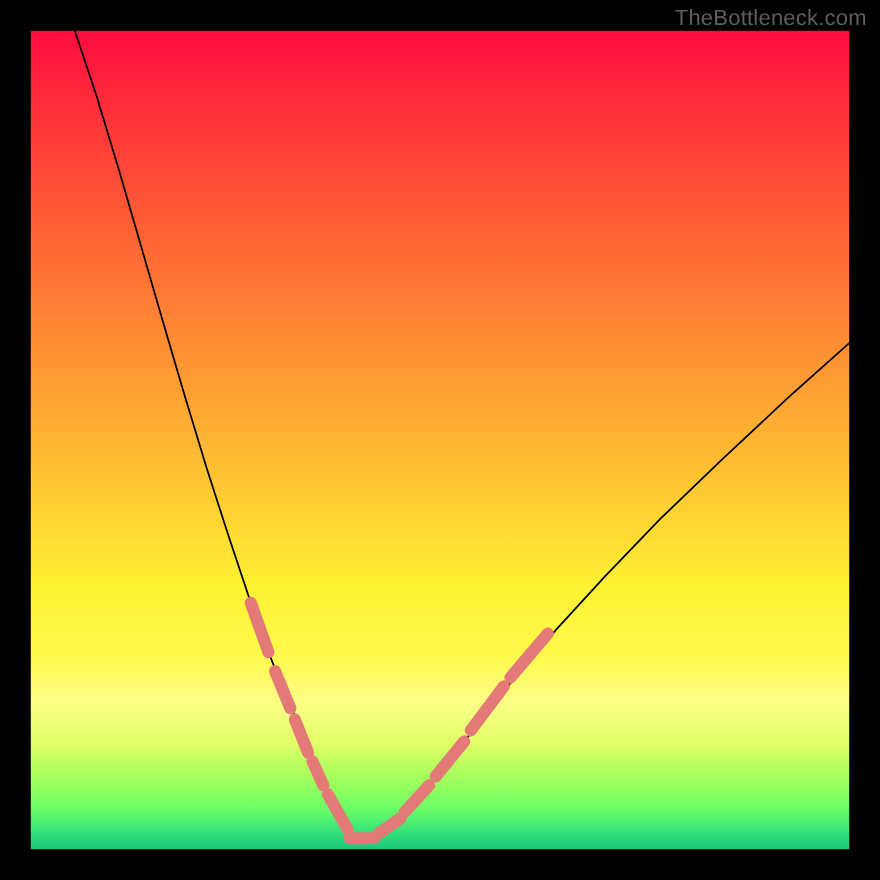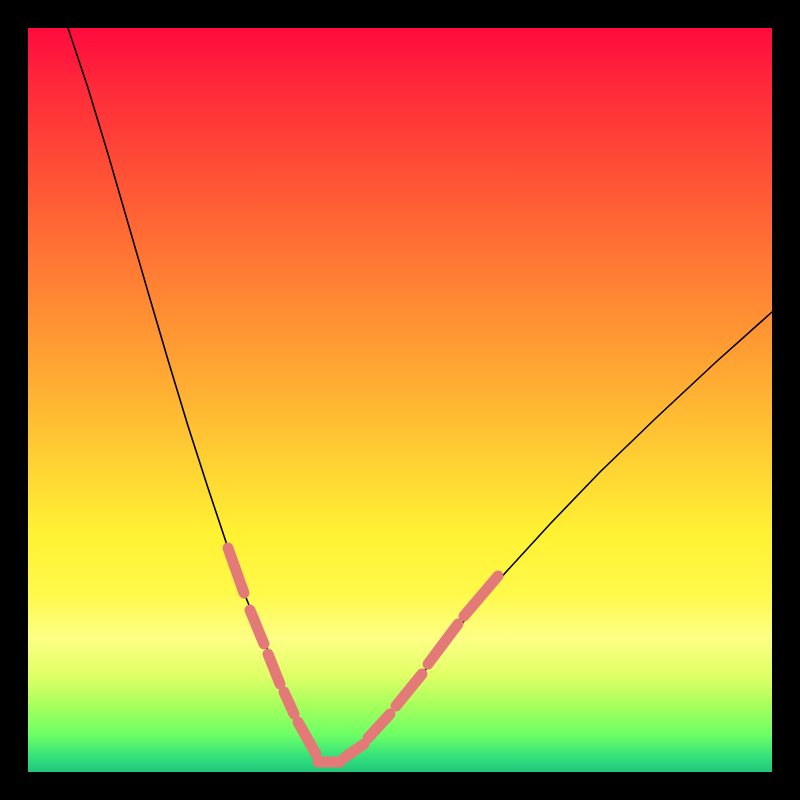--- a/index.html
+++ b/index.html
@@ -71,20 +71,21 @@
     fill: none;
     stroke: #e47a78; 
     stroke-width: 11;
     stroke-linecap: round;
   }
 </style>
 </head>
 <body>
 
 <div class="frame">
+  <div class="watermark">TheBottleneck.com</div>
   <div class="plot">
     <svg class="curve" viewBox="0 0 744 744">
       <path id="main-curve" class="curve-path" d="M40 0 L60 60 L80 126 L100 195 L120 264 L140 332 L160 398 L180 460 L200 520 L215 562 L230 600 L245 634 L258 664 L270 690 L280 712 L290 728 L300 736 L312 736 L326 728 L342 712 L360 690 L382 662 L408 628 L440 588 L478 544 L522 496 L572 444 L628 390 L688 334 L744 284"></path>
       <g id="accents">
           <line x1="200" y1="520" x2="216" y2="565" class="accent"></line>
           <line x1="222" y1="582" x2="236" y2="616" class="accent"></line>
           <line x1="240" y1="626" x2="252" y2="656" class="accent"></line>
           <line x1="256" y1="664" x2="266" y2="686" class="accent"></line>
           <line x1="270" y1="694" x2="288" y2="726" class="accent"></line>
           <line x1="290" y1="734" x2="312" y2="734" class="accent"></line>

